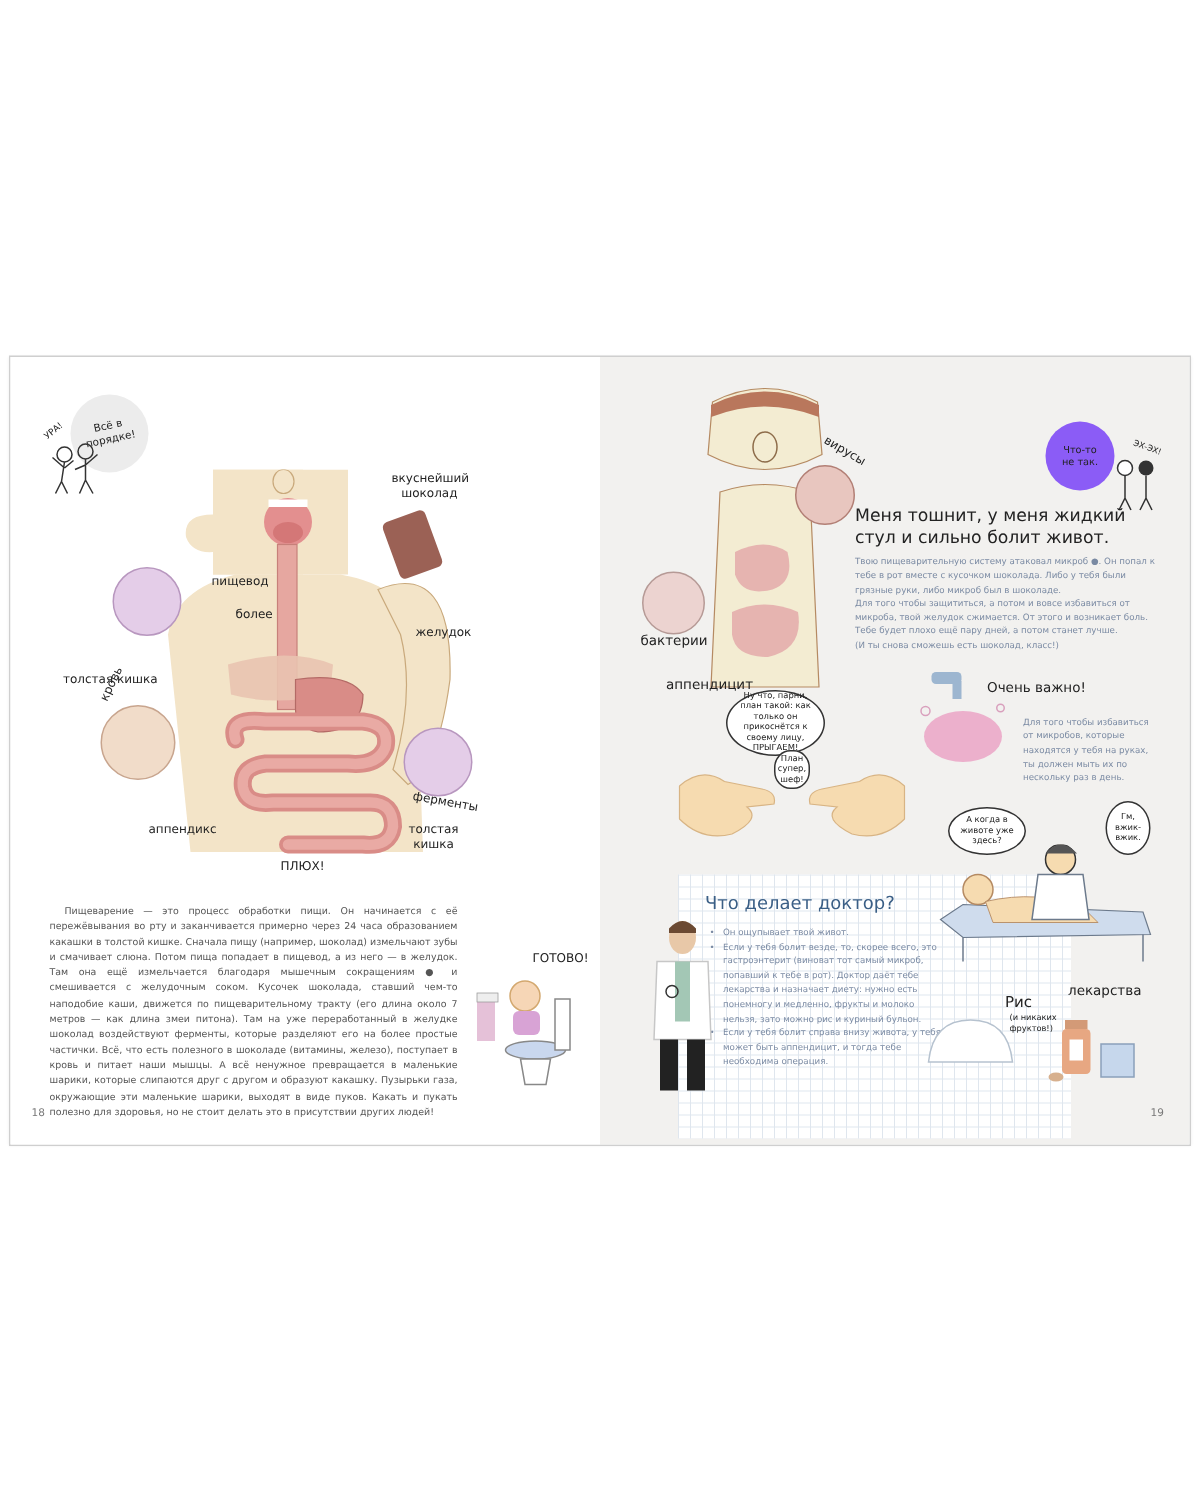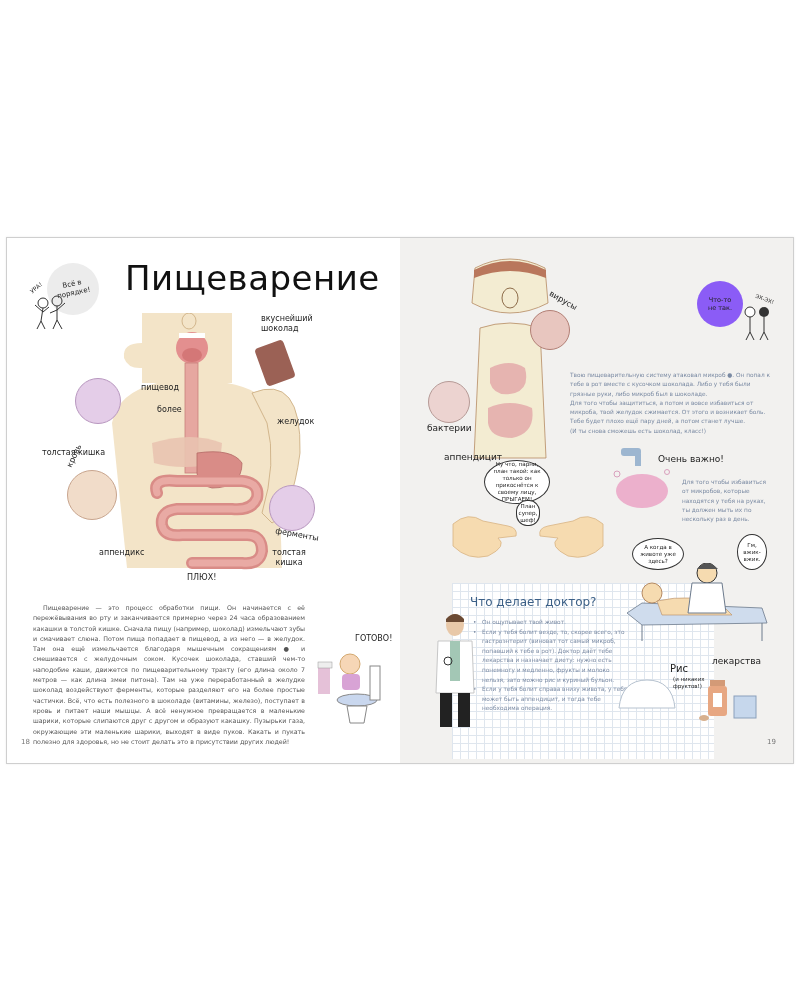--- a/index.html
+++ b/index.html
@@ -34,21 +34,20 @@
       <span class="hand" style="font-size:7px; line-height:9px; width:38px; transform:rotate(-12deg);">Всё в порядке!</span>
     </div>
     <span class="abs hand" style="left:22px; top:46px; font-size:6px; transform:rotate(-40deg);">УРА!</span>
     <svg class="abs" style="left:22px; top:55px;" width="46" height="38" viewBox="0 0 46 38">
       <circle cx="14" cy="10" r="5" fill="none" stroke="#333" stroke-width="1"></circle>
       <circle cx="28" cy="8" r="5" fill="none" stroke="#333" stroke-width="1"></circle>
       <path d="M14 15 L12 28 M12 28 L8 36 M12 28 L16 36 M14 19 L6 12 M14 19 L20 14" stroke="#333" fill="none"></path>
       <path d="M28 13 L28 27 M28 27 L24 36 M28 27 L33 36 M28 17 L36 10 M28 17 L21 20" stroke="#333" fill="none"></path>
     </svg>
 
-    <div class="abs title" style="left:118px; top:20px;">Пищеварение</div>
 
     <svg class="abs" style="left:95px; top:75px;" width="200" height="270" viewBox="0 0 200 270">
 
       <path d="M40 0 L40 30 Q20 30 22 45 Q26 56 40 55 L40 70 L100 70 L100 0 Z" fill="#f3e4c8"></path>
       <rect x="40" y="0" width="90" height="70" fill="#f3e4c8"></rect>
       <ellipse cx="87" cy="8" rx="7" ry="8" fill="#f3e4c8" stroke="#c9a97c" stroke-width="0.8"></ellipse>
 
       <ellipse cx="90" cy="35" rx="16" ry="16" fill="#e38f8f"></ellipse>
       <rect x="77" y="20" width="26" height="5" fill="#fff"></rect>
       <ellipse cx="90" cy="42" rx="10" ry="7" fill="#d47777"></ellipse>
@@ -66,21 +65,21 @@
       <path d="M55 180 Q50 165 75 168 L140 168 Q158 170 155 185 Q150 198 130 196 L75 196 Q58 198 60 212 Q62 224 80 222 L145 222 Q160 222 160 238 Q158 252 140 250 L90 250" fill="none" stroke="#d98c87" stroke-width="12" stroke-linecap="round"></path>
       <path d="M55 180 Q50 165 75 168 L140 168 Q158 170 155 185 Q150 198 130 196 L75 196 Q58 198 60 212 Q62 224 80 222 L145 222 Q160 222 160 238 Q158 252 140 250 L90 250" fill="none" stroke="#e9aaa4" stroke-width="7" stroke-linecap="round"></path>
 
       <rect x="158" y="30" width="30" height="40" rx="4" fill="#9b6155" transform="rotate(-20 173 50)"></rect>
     </svg>
 
     <div class="abs bubble" style="left:68px; top:140px; width:44px; height:44px; background:#e4cde8; border:1px solid #b897bf;"></div>
     <div class="abs bubble" style="left:60px; top:232px; width:48px; height:48px; background:#f1dcc9; border:1px solid #c8a58e;"></div>
     <div class="abs bubble" style="left:262px; top:247px; width:44px; height:44px; background:#e4cde8; border:1px solid #b897bf;"></div>
 
-    <span class="abs lbl" style="left:254px; top:76px; width:44px; white-space:normal; text-align:left; line-height:10px;">вкуснейший шоколад</span>
+    <span class="abs lbl" style="left:254px; top:76px; width:44px; white-space:normal; text-align:right; line-height:10px;">вкуснейший шоколад</span>
     <span class="abs lbl" style="left:134px; top:145px;">пищевод</span>
     <span class="abs lbl" style="left:150px; top:167px;">более</span>
     <span class="abs lbl" style="left:270px; top:179px;">желудок</span>
     <span class="abs lbl" style="left:35px; top:210px;">толстая кишка</span>
     <span class="abs lbl" style="left:58px; top:227px; transform:rotate(-65deg); transform-origin:left top;">кровь</span>
     <span class="abs lbl" style="left:268px; top:292px; transform:rotate(10deg);">ферменты</span>
     <span class="abs lbl" style="left:92px; top:310px;">аппендикс</span>
     <span class="abs lbl" style="left:262px; top:310px; width:40px; white-space:normal; text-align:center; line-height:10px;">толстая кишка</span>
     <span class="abs lbl" style="left:180px; top:335px;">ПЛЮХ!</span>
 
@@ -120,20 +119,21 @@
     <div class="abs bubble" style="left:297px; top:43px; width:46px; height:46px; background:#8b5cf6;">
       <span class="hand" style="font-size:6.5px; line-height:8px; width:30px;">Что-то не так.</span>
     </div>
     <span class="abs hand" style="left:355px; top:58px; font-size:5.5px; transform:rotate(20deg);">ЭХ-ЭХ!</span>
     <svg class="abs" style="left:338px; top:68px;" width="40" height="36" viewBox="0 0 40 36">
       <circle cx="12" cy="6" r="5" fill="#fff" stroke="#333"></circle>
       <circle cx="26" cy="6" r="5" fill="#333"></circle>
       <path d="M12 11 L12 26 L8 34 M12 26 L16 34 M26 11 L26 26 L22 34 M26 26 L30 34" stroke="#333" fill="none"></path>
     </svg>
 
+    <div class="abs hand" style="left:170px; top:98px; width:200px; font-size:11.5px; line-height:15px; color:#222;">Меня тошнит, у меня жидкий стул и сильно болит живот.</div>
 
     <div class="abs" style="left:170px; top:133px; width:200px;">
       <div class="r-text">Твою пищеварительную систему атаковал микроб ●. Он попал к тебе в рот вместе с кусочком шоколада. Либо у тебя были грязные руки, либо микроб был в шоколаде.</div>
       <div class="r-text">Для того чтобы защититься, а потом и вовсе избавиться от микроба, твой желудок сжимается. От этого и возникает боль. Тебе будет плохо ещё пару дней, а потом станет лучше.</div>
       <div class="r-text">(И ты снова сможешь есть шоколад, класс!)</div>
     </div>
 
     <div class="abs speech" style="left:84px; top:222px; width:66px; height:44px; padding:4px; box-sizing:border-box;">Ну что, парни, план такой: как только он прикоснётся к своему лицу, ПРЫГАЕМ!</div>
     <div class="abs speech" style="left:116px; top:262px; width:22px; height:24px; border-radius:45%;">План супер, шеф!</div>
     <svg class="abs" style="left:48px; top:268px;" width="160" height="60" viewBox="0 0 160 60">

